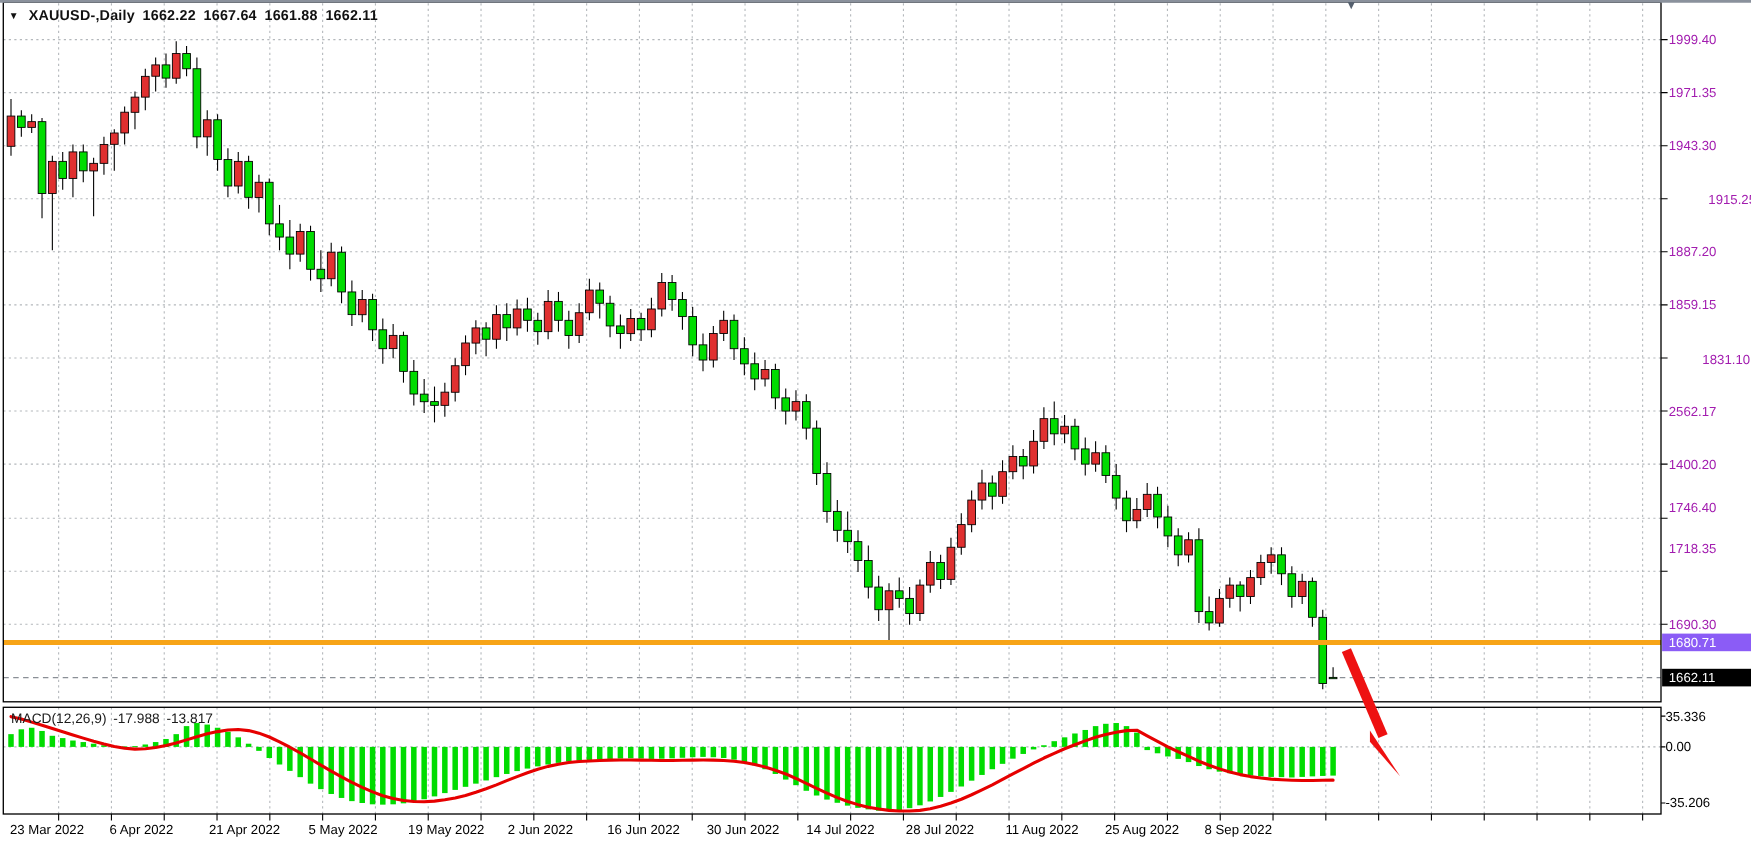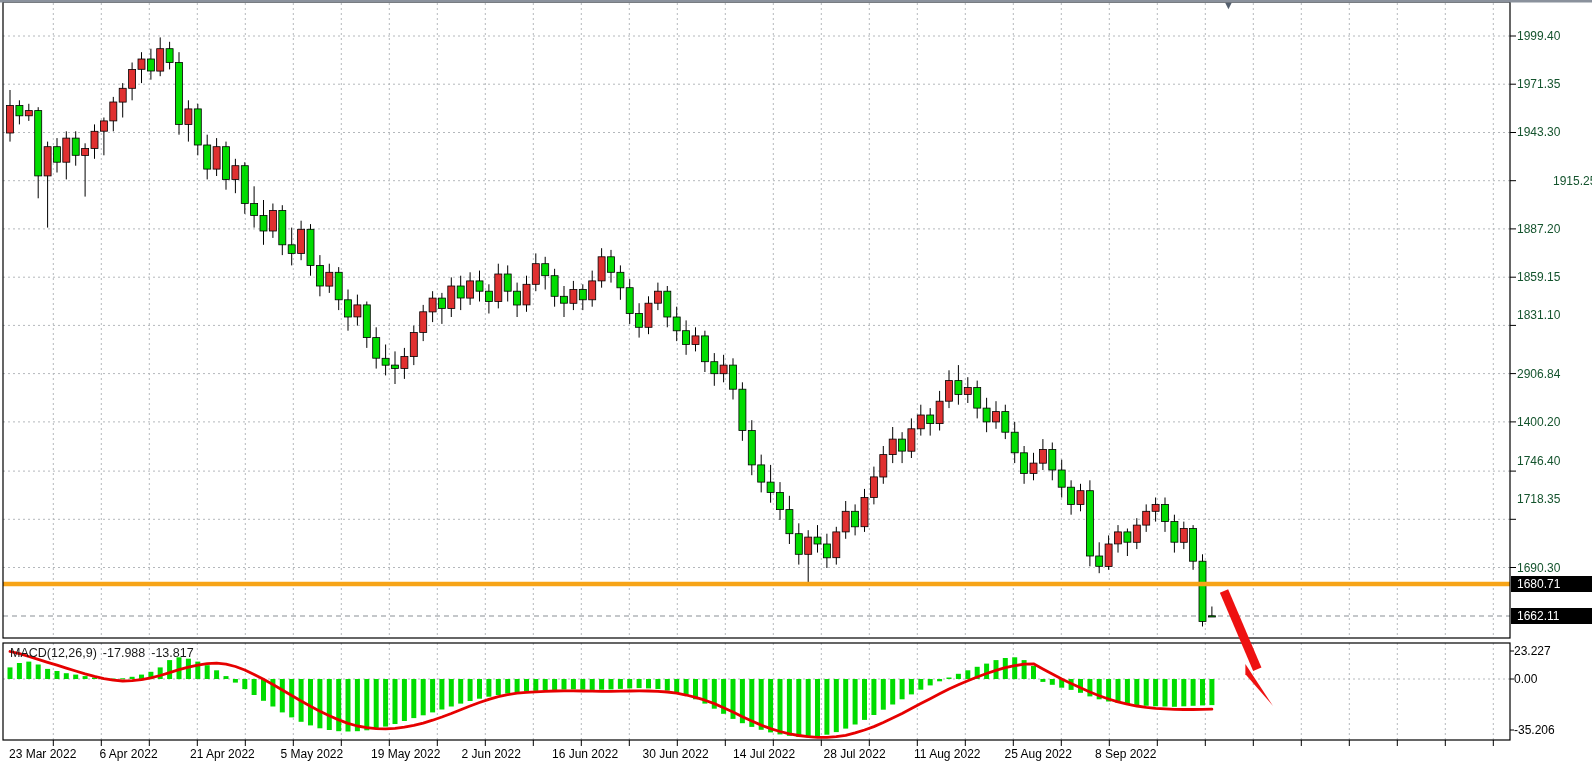--- a/index.html
+++ b/index.html
@@ -8,26 +8,26 @@
   #app { position:relative; width:1592px; height:772px; background:#fff; }
   #chart-canvas { position:absolute; left:0; top:0; }
   #title-bar { position:absolute; left:8px; top:6px; font-size:13px; font-weight:600;
                color:#111; letter-spacing:0.2px; white-space:nowrap; }
   #title-bar .tri { font-size:9px; vertical-align:1px; margin-right:7px; cursor:pointer; }
   #title-bar span.num { margin-left:7px; }
   #title-bar span.sym { margin-left:2px; }
   #macd-label { position:absolute; left:10px; top:646px; font-size:12.5px; color:#1a1a1a;
                 white-space:nowrap; }
   #macd-label span { margin-right:6px; }
-  .pl { position:absolute; left:1517px; width:74px; font-size:12px; color:#14532d; }
+  .pl { position:absolute; left:1517px; width:74px; font-size:12px; color:#a21caf; }
   .ml { position:absolute; left:1514px; width:76px; font-size:12px; color:#000; }
   .tl { position:absolute; width:96px; font-size:12px; color:#000; top:747px; }
   .badge { position:absolute; left:1511px; width:81px; height:16px; font-size:12px;
            line-height:16px; padding-left:6px; color:#fff; }
-  #orange-badge { background:#000000; }
+  #orange-badge { background:#8b5cf6; }
   #bid-badge { background:#000; }
   #shift-marker { position:absolute; left:1223px; top:0px; color:#55606e; font-size:11px;
                   line-height:11px; }
 </style>
 </head>
 <body>
 <div id="app">
 
   <svg id="chart-canvas" width="1592" height="772" viewBox="0 0 1592 772">
       <line x1="53.3" y1="3" x2="53.3" y2="638" stroke="#b4b8bc" stroke-width="1" stroke-dasharray="2,3"></line>
@@ -547,41 +547,44 @@
       <line x1="1349.3" y1="740" x2="1349.3" y2="746" stroke="#000" stroke-width="1"></line>
       <line x1="1397.3" y1="740" x2="1397.3" y2="746" stroke="#000" stroke-width="1"></line>
       <line x1="1445.3" y1="740" x2="1445.3" y2="746" stroke="#000" stroke-width="1"></line>
       <line x1="1493.3" y1="740" x2="1493.3" y2="746" stroke="#000" stroke-width="1"></line>
       <g>
         <line x1="1224" y1="591" x2="1257.3" y2="669.2" stroke="#ee1111" stroke-width="9"></line>
         <polygon points="1273,706 1245.4,664.1 1245.4,674.3" fill="#ee1111"></polygon>
       </g>
     </svg>
 
+  <div id="title-bar">
+    <span class="tri">▼</span><span class="sym">XAUUSD-,Daily</span><span class="num">1662.22</span><span class="num">1667.64</span><span class="num">1661.88</span><span class="num">1662.11</span>
+  </div>
 
   <div id="macd-label">
     <span>MACD(12,26,9)</span><span>-17.988</span><span>-13.817</span>
   </div>
 
   <div id="price-axis">
       <div class="pl" style="top: 29px;">1999.40</div>
       <div class="pl" style="top: 77.2348px;">1971.35</div>
       <div class="pl" style="top: 125.47px;">1943.30</div>
       <div class="pl" style="top: 173.704px; margin-left: 36px;">1915.25</div>
       <div class="pl" style="top: 221.939px;">1887.20</div>
       <div class="pl" style="top: 270.174px;">1859.15</div>
-      <div class="pl" style="top: 308px;">1831.10</div>
-      <div class="pl" style="top: 366.643px;">2906.84</div>
+      <div class="pl" style="top: 320px; text-align: right;">1831.10</div>
+      <div class="pl" style="top: 366.643px;">2562.17</div>
       <div class="pl" style="top: 414.878px;">1400.20</div>
       <div class="pl" style="top: 454px;">1746.40</div>
       <div class="pl" style="top: 492px;">1718.35</div>
       <div class="pl" style="top: 560.528px;">1690.30</div>
     </div>
   <div id="macd-axis">
-      <div class="ml" style="top: 643.953px;">23.227</div>
+      <div class="ml" style="top: 643.953px;">35.336</div>
       <div class="ml" style="top: 672px;">0.00</div>
       <div class="ml" style="top: 723.049px;">-35.206</div>
     </div>
   <div id="time-axis">
       <div class="tl" style="left: 9px;">23 Mar 2022</div>
       <div class="tl" style="left: 99.5px;">6 Apr 2022</div>
       <div class="tl" style="left: 190px;">21 Apr 2022</div>
       <div class="tl" style="left: 280.5px;">5 May 2022</div>
       <div class="tl" style="left: 371px;">19 May 2022</div>
       <div class="tl" style="left: 461.5px;">2 Jun 2022</div>

